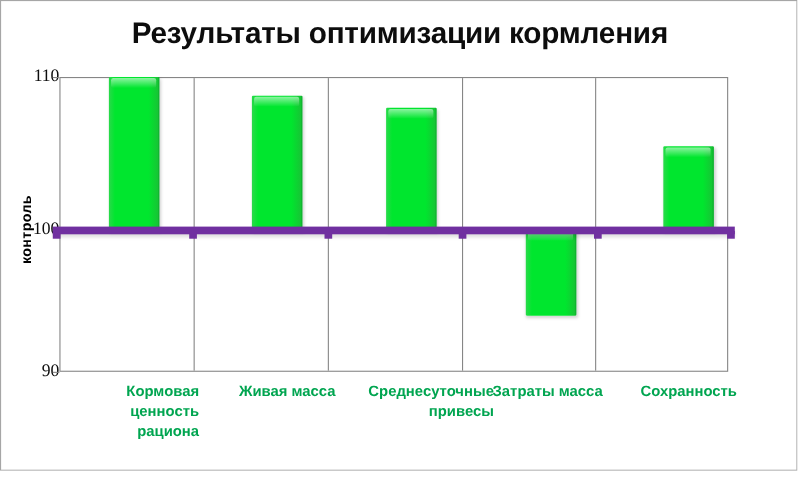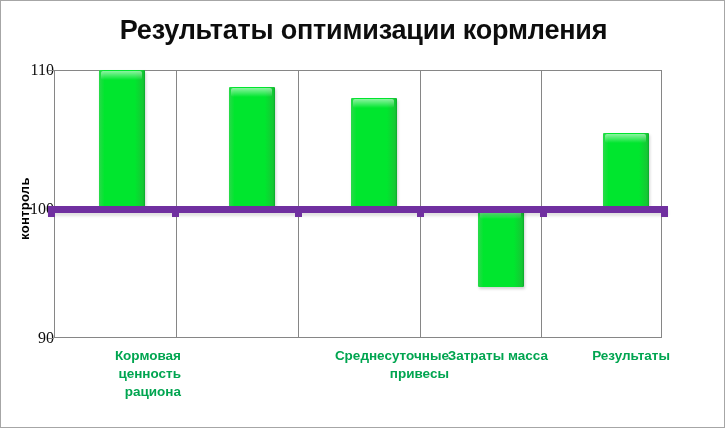--- a/index.html
+++ b/index.html
@@ -174,17 +174,18 @@
 
   <div class="control-line" style="left: 47px; top: 205px; width: 620px;"></div>
   <div class="control-marker" style="left: 47px;  top: 209px;"></div>
   <div class="control-marker" style="left: 171px; top: 209px;"></div>
   <div class="control-marker" style="left: 294px; top: 209px;"></div>
   <div class="control-marker" style="left: 416px; top: 209px;"></div>
   <div class="control-marker" style="left: 539px; top: 209px;"></div>
   <div class="control-marker" style="left: 660px; top: 209px;"></div>
 
   <div class="cat-label" style="left: 62px;  width: 118px;">Кормовая ценность рациона</div>
+  <div class="cat-label" style="left: 186px; width: 118px;">Живая масса</div>
   <div class="cat-label" style="left: 322px; width: 126px;">Среднесуточные привесы</div>
   <div class="cat-label" style="left: 431px; width: 116px;">Затраты масса</div>
-  <div class="cat-label" style="left: 553px; width: 116px;">Результаты</div>
+  <div class="cat-label" style="left: 553px; width: 116px;">Сохранность</div>
 
 </div>
 
 </body></html>

